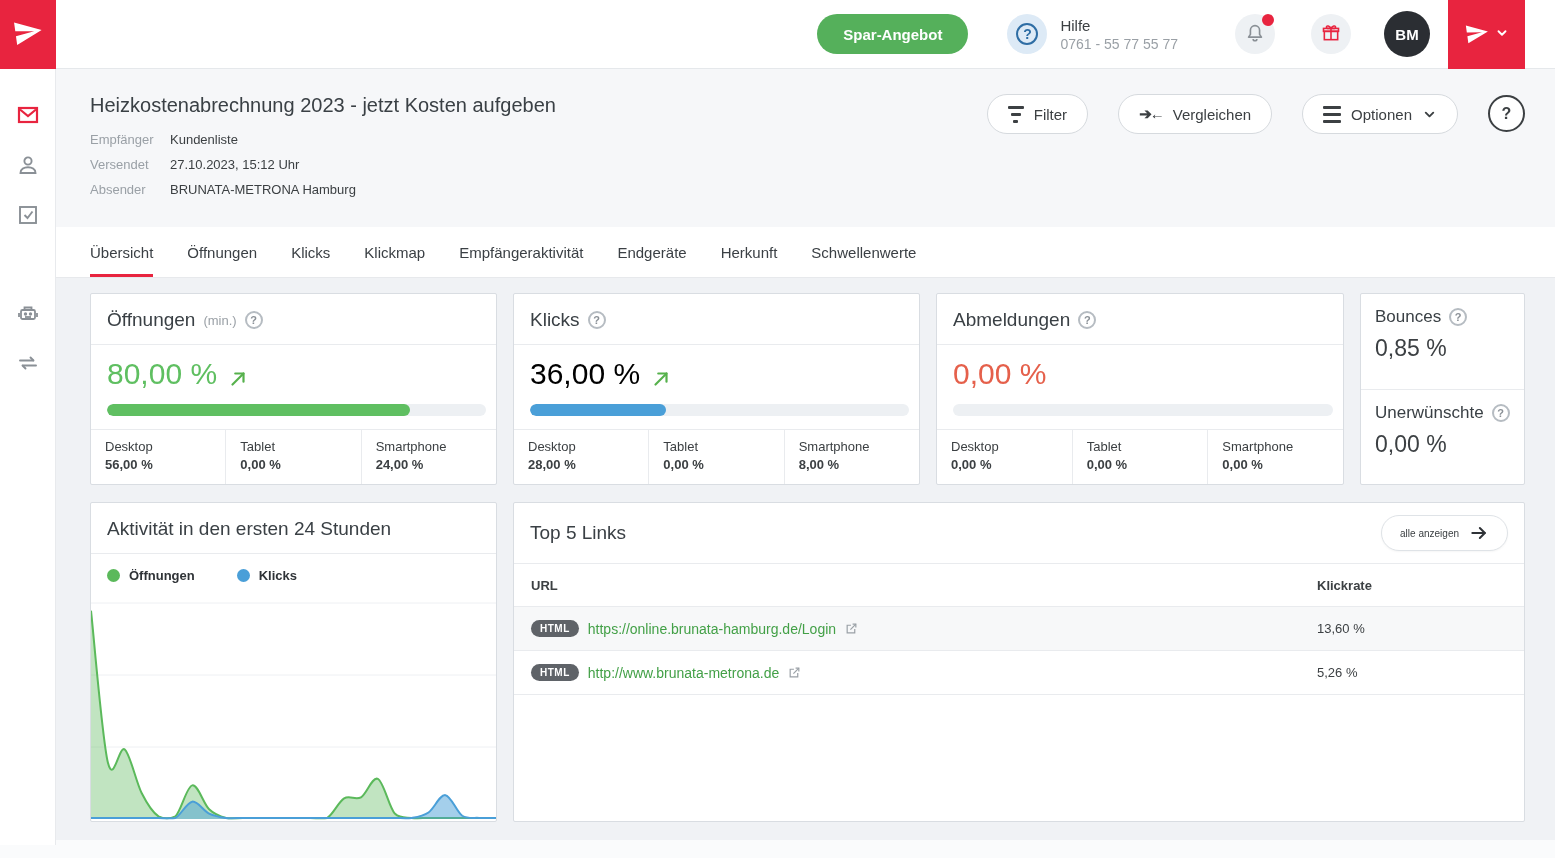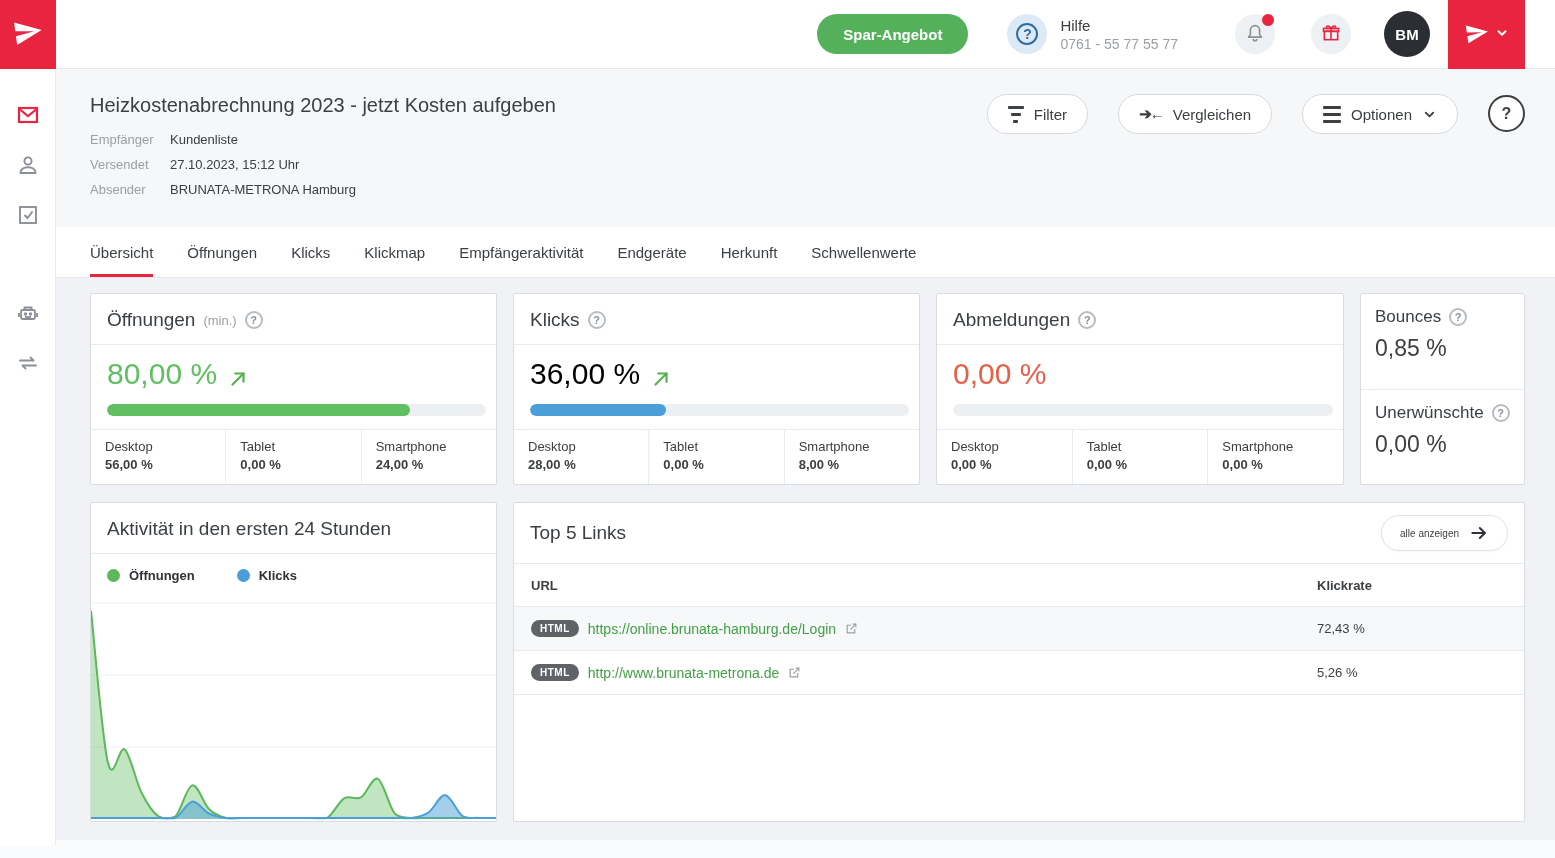--- a/index.html
+++ b/index.html
@@ -463,21 +463,21 @@
                 <span class="badge">HTML</span>
                 <a class="link">https://online.brunata-hamburg.de/Login</a>
                 <span class="ext-ico">
                   <svg width="13" height="13" viewBox="0 0 24 24" fill="none" stroke="currentColor" stroke-width="2.2">
                       <path d="M14 4h6v6"></path>
                       <path d="M10 14 20 4"></path>
                       <path d="M18 13v7H4V6h7"></path>
                     </svg>
                 </span>
               </span>
-              <span class="lt-rate">72,43 %</span>
+              <span class="lt-rate">13,60 %</span>
             </div>
             <div class="lt-row">
               <span class="lt-url">
                 <span class="badge">HTML</span>
                 <a class="link">http://www.brunata-metrona.de</a>
                 <span class="ext-ico">
                   <svg width="13" height="13" viewBox="0 0 24 24" fill="none" stroke="currentColor" stroke-width="2.2">
                       <path d="M14 4h6v6"></path>
                       <path d="M10 14 20 4"></path>
                       <path d="M18 13v7H4V6h7"></path>

